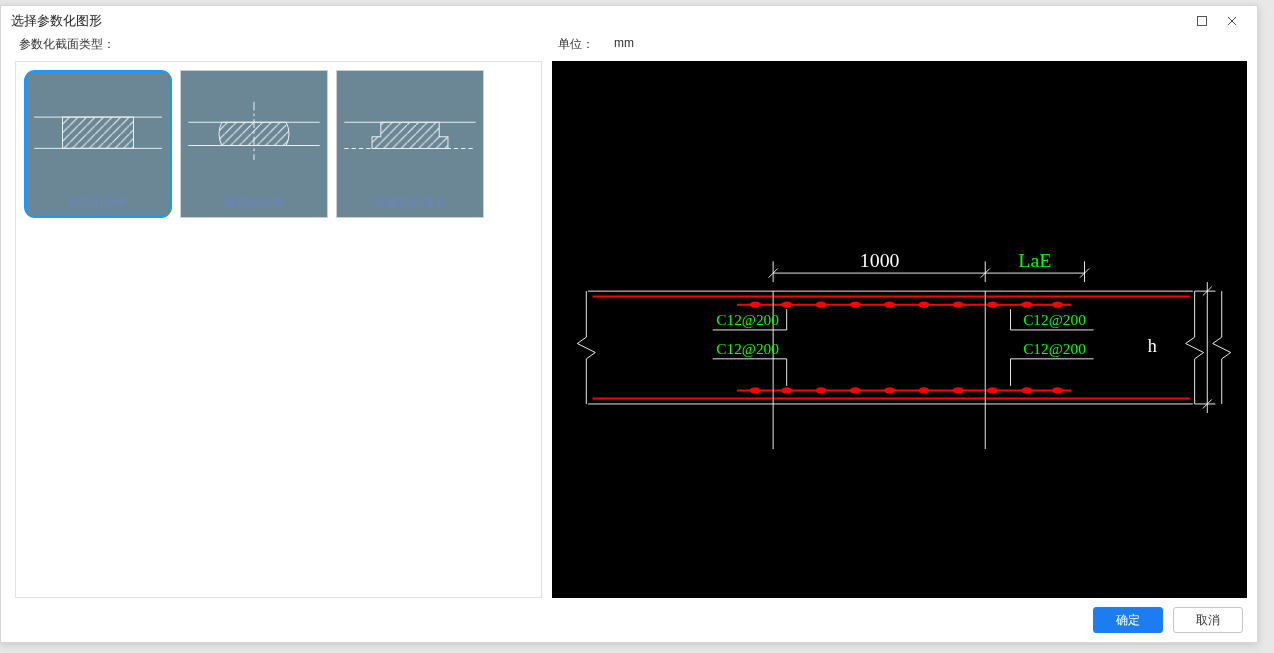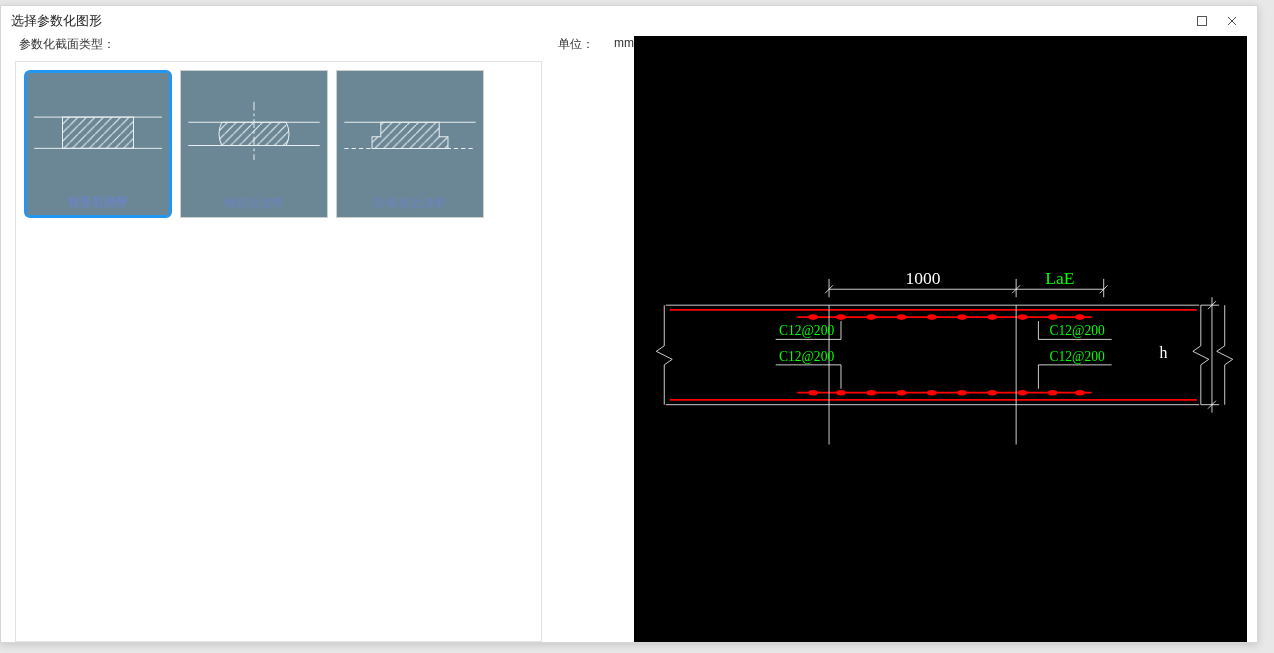--- a/index.html
+++ b/index.html
@@ -78,40 +78,39 @@
   }
   .thumb-row{display:flex;gap:8px;}
   .thumb{
     width:148px;height:148px;
     border:1px solid #d0d0d0;
     display:flex;flex-direction:column;
     cursor:pointer;
   }
   .thumb.selected{
     border:3px solid var(--sel-border);
-    border-radius:6px;
-    font-weight:bold;
+    border-radius:11px;
   }
   .thumb .pic{
     flex:1;
     background:var(--thumb-bg);
     position:relative;
   }
   .thumb .pic svg{width:100%;height:100%;}
   .thumb .lbl{
     height:36px;
     display:flex;align-items:center;justify-content:center;
     font-size:12px;
     color:var(--thumb-label);
     background:var(--thumb-bg);
   }
   .thumb.selected .lbl{background:var(--thumb-bg);}
   .right-pane{
     flex:1;
-    display:flex;flex-direction:row;
+    display:flex;flex-direction:column;
   }
   .unit-row{
     font-size:12px;color:var(--label-gray);
     padding:0 0 8px 6px;
     display:flex;gap:20px;
   }
   .canvas{
     flex:1;
     background:var(--canvas-bg);
     position:relative;
@@ -312,13 +311,17 @@
             <line x1="721" y1="355" x2="731" y2="345"></line>
 
             <path d="M742 225 L742 276 L732 283 L752 293 L742 300 L742 350"></path>
           </g>
           <text x="660" y="292" fill="#fff" font-size="20">h</text>
         </svg>
       </div>
     </div>
   </div>
 
+  <div class="footer">
+    <div class="btn btn-primary">确定</div>
+    <div class="btn btn-default">取消</div>
+  </div>
 </div>
 
 </body></html>

